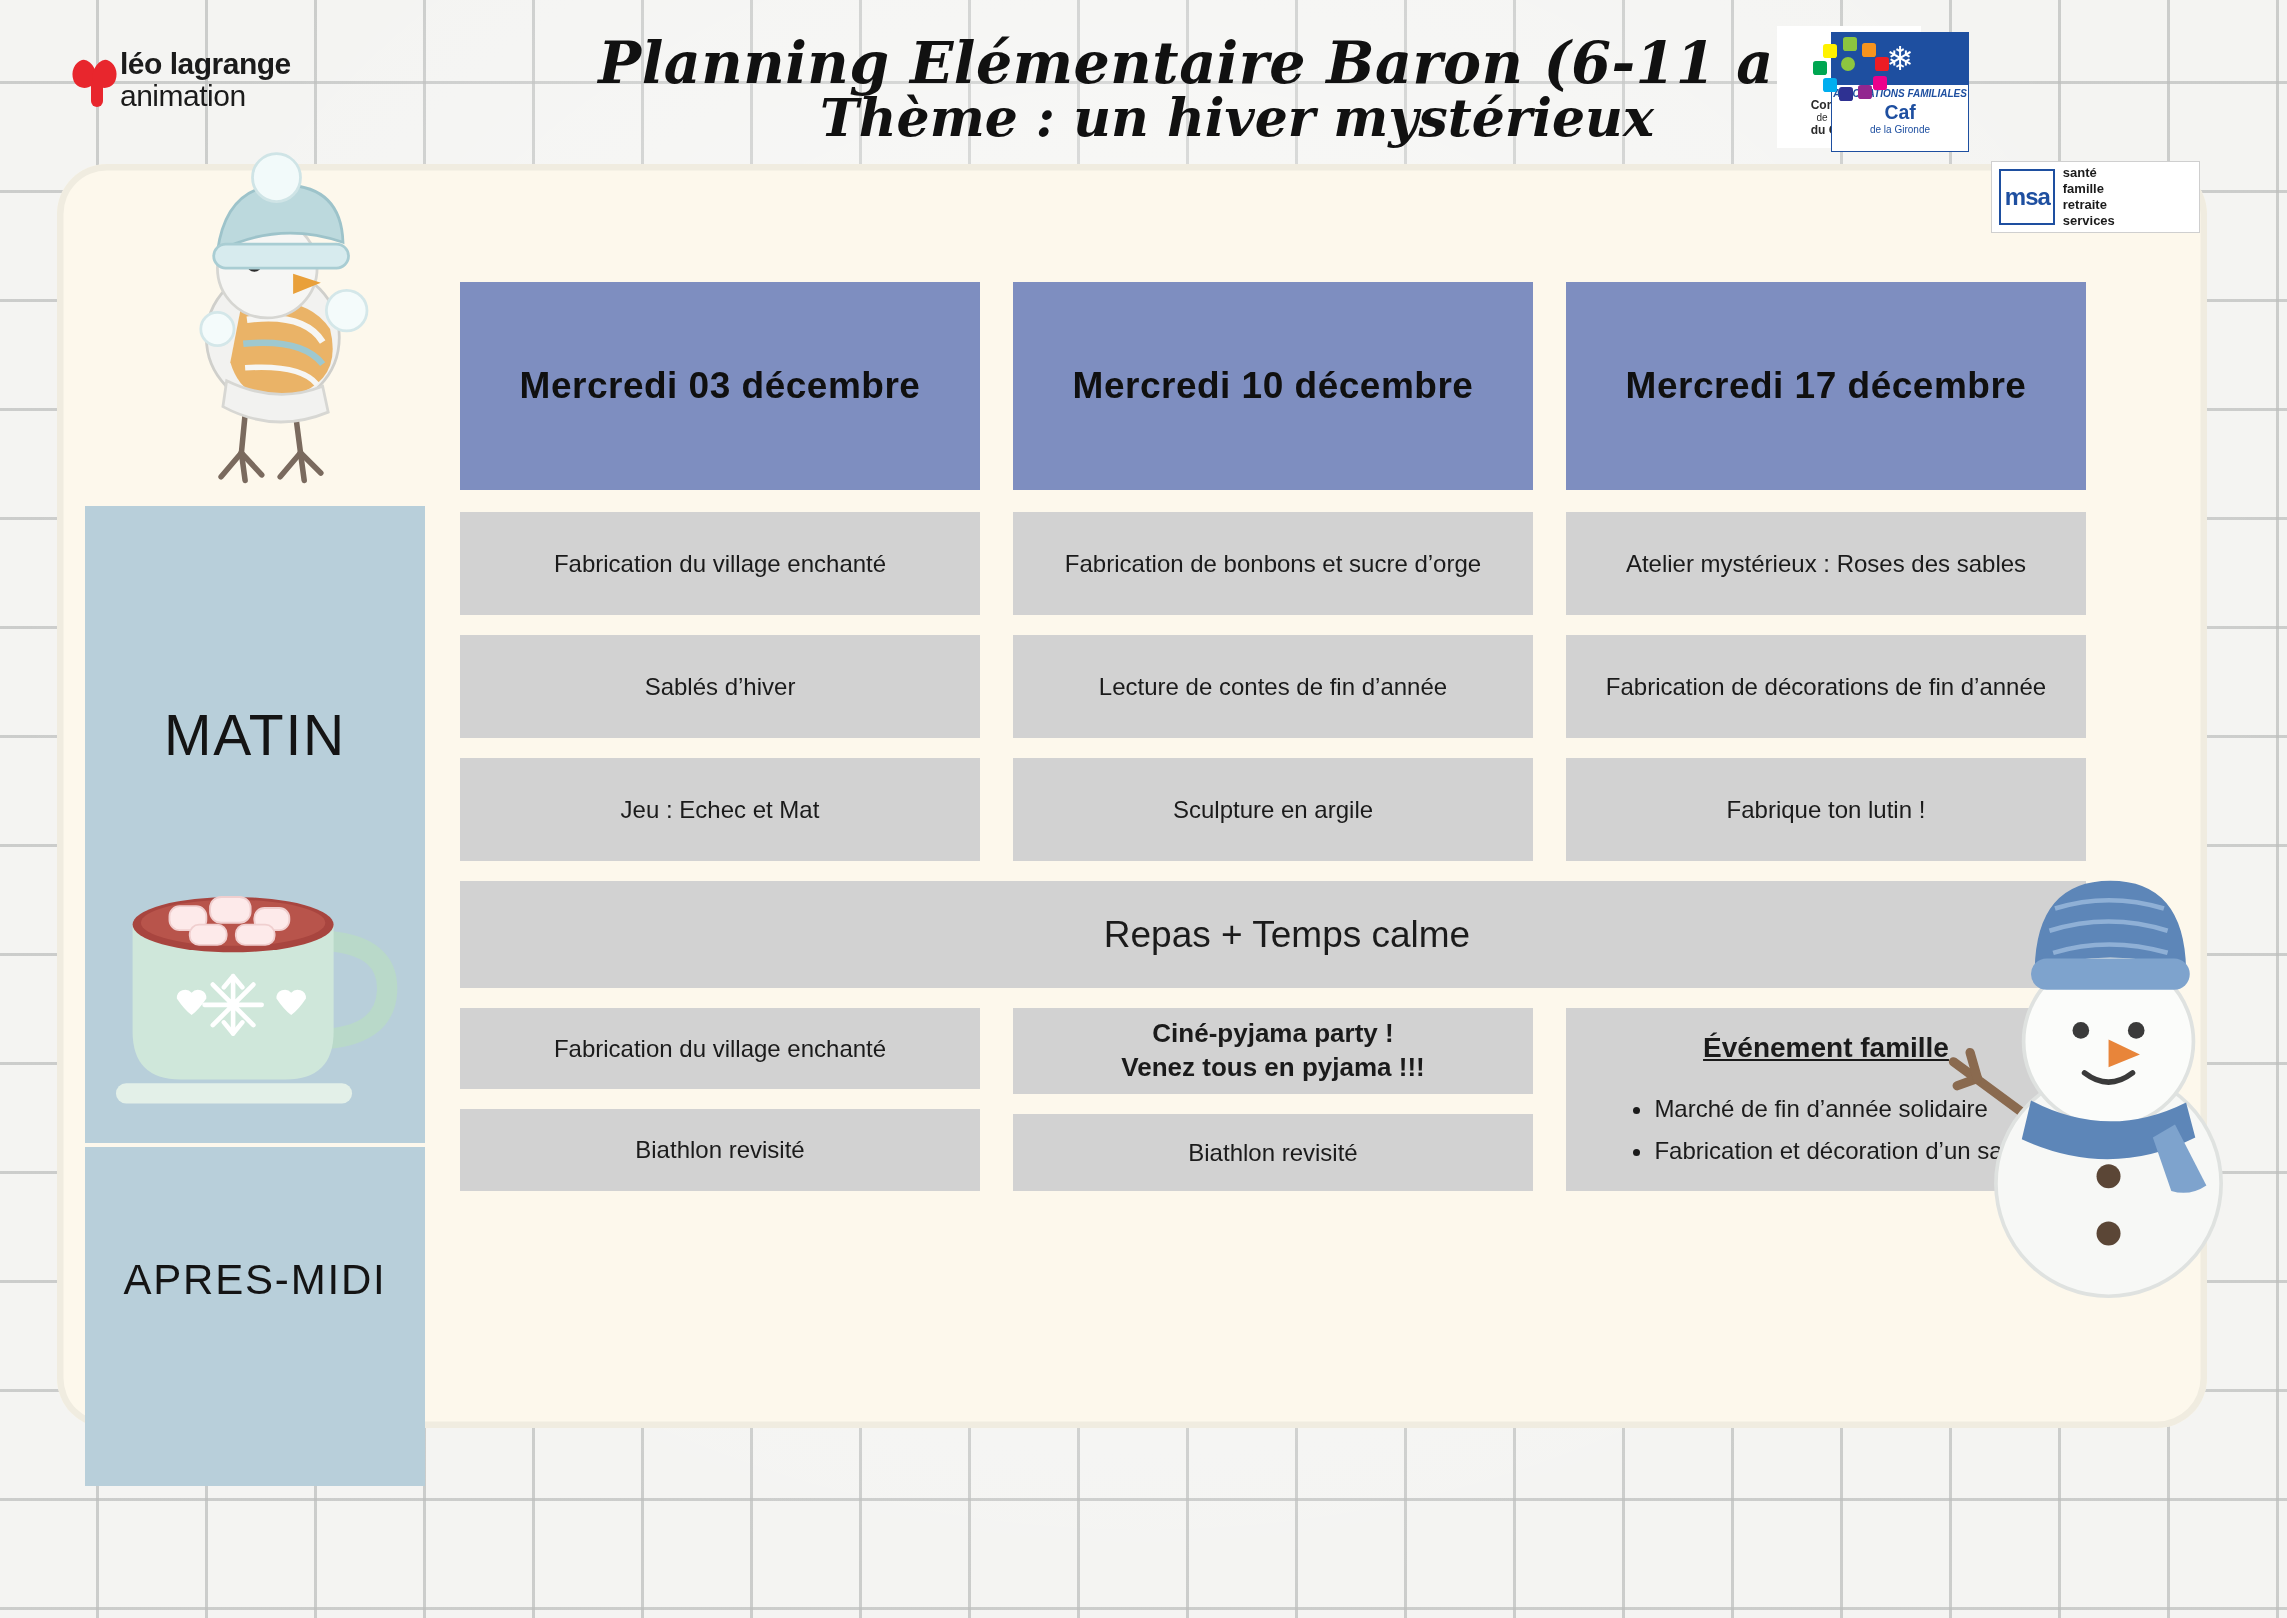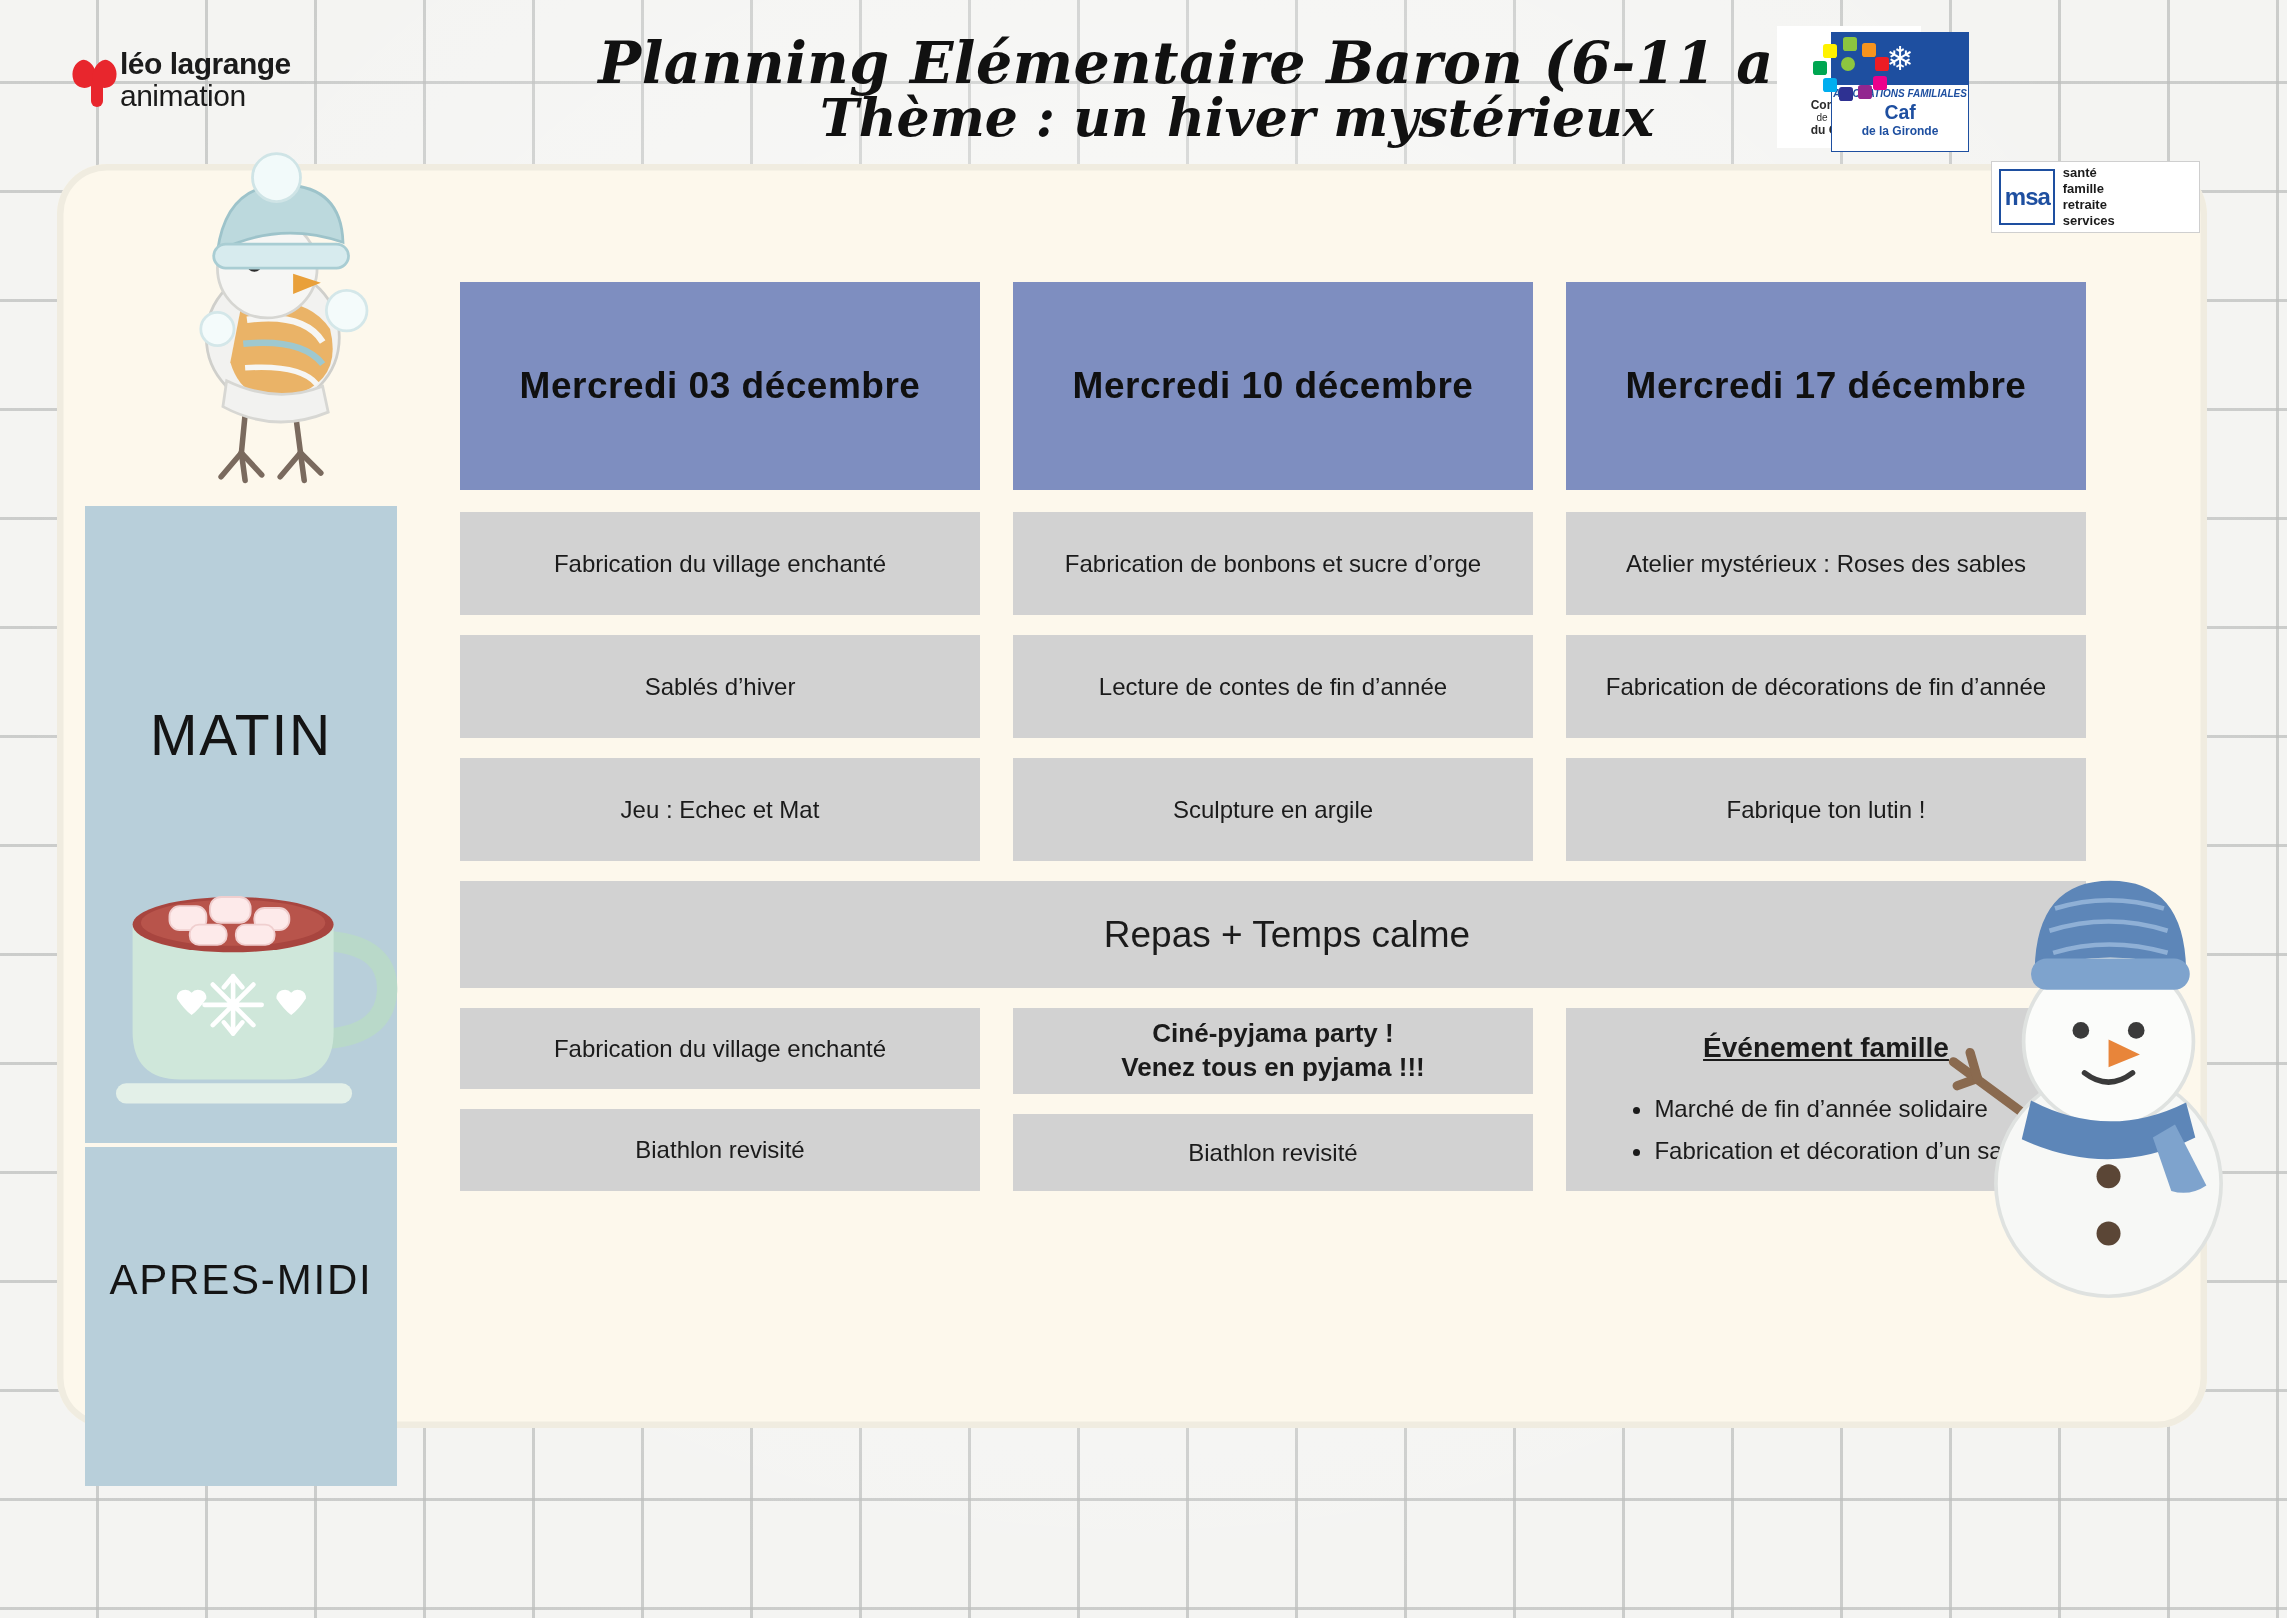--- a/index.html
+++ b/index.html
@@ -149,21 +149,21 @@
     display: flex; align-items: center; justify-content: center;
   }
   #logo-caf .caf-flake { color: #fff; font-size: 33px; line-height: 33px; }
   #logo-caf .caf-l1 {
     font-size: 10px; font-weight: bold; font-style: italic;
     color: #1e4fa0; text-align: center; margin-top: 3.7px; line-height: 1.15;
   }
   #logo-caf .caf-l2 {
     font-size: 19.4px; font-weight: bold; color: #1e4fa0; margin-top: 1.8px;
   }
-  #logo-caf .caf-l3 { font-size: 12px; color: #1e4fa0; font-weight: bold; }
+  #logo-caf .caf-l3 { font-size: 10px; color: #1e4fa0; }
 
   #logo-ccc {
     left: 214px; top: 5.5px; width: 144px; height: 122px;
     display: flex; flex-direction: column; align-items: center; justify-content: center;
     background: #fff; border: none;
   }
   #ccc-ring {
     width: 79px; height: 59px; position: relative; margin-bottom: 1.8px;
   }
   #ccc-ring i {
@@ -247,21 +247,21 @@
     text-decoration: underline;
     margin-bottom: 24px;
   }
   .event-list { margin: 0; padding-left: 37px; font-size: 24px; line-height: 1.75; }
   .event-list li { margin: 0; }
 
   
   .period {
     position: absolute;
     left: 85px;
-    width: 312px;
+    width: 340px;
     background: #b8cfda;
     display: flex;
     align-items: flex-start;
     justify-content: center;
   }
   #period-matin { top: 506px; height: 637px; }
   #period-apres { top: 1147px; height: 339px; }
   .period .label {
     font-family: "Liberation Sans", sans-serif;
     font-weight: normal;

